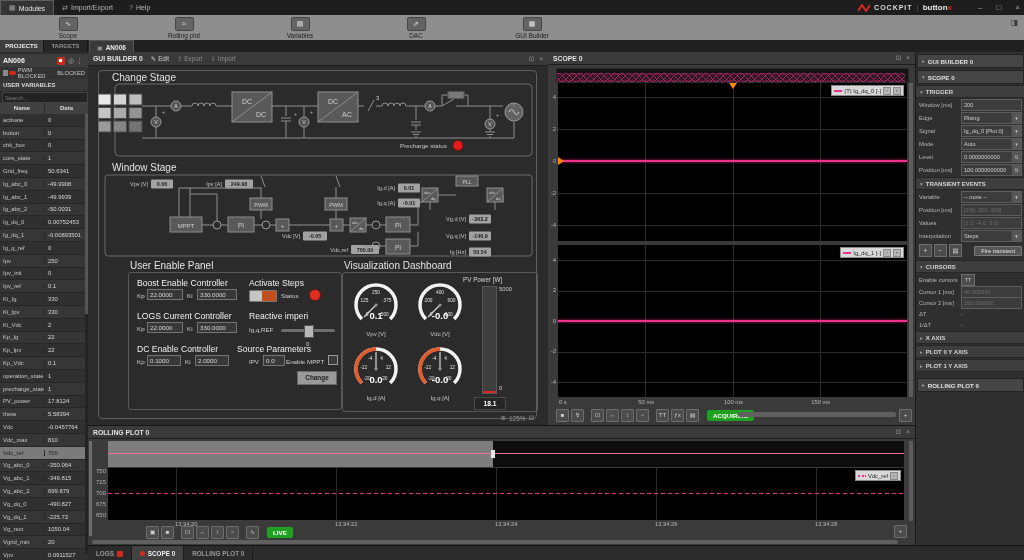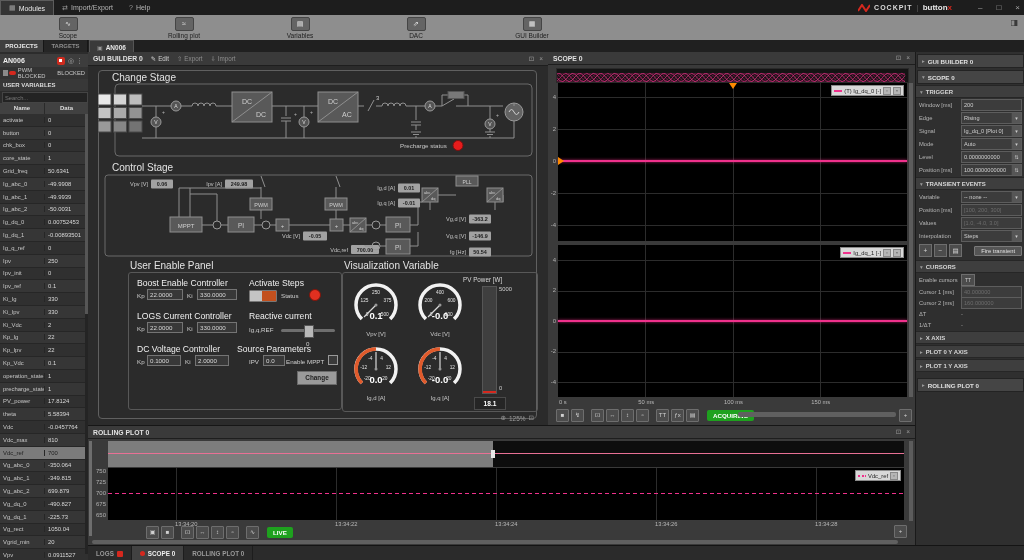--- a/index.html
+++ b/index.html
@@ -448,21 +448,21 @@
       <circle cx="392" cy="42" r="5" class="meter"></circle>
         <text x="392" y="44.2" text-anchor="middle" font-size="5" fill="#ddd">V</text>
         <text x="398" y="35" font-size="5" fill="#bbb">+</text>
       <circle cx="416" cy="30" r="9" fill="#636363" stroke="#9a9a9a"></circle>
         <path d="M411 30 q2.5 -5 5 0 q2.5 5 5 0" stroke="#d0d0d0" fill="none" stroke-width="1"></path>
       <path class="wire" d="M416 39 V56 M416 24 V21"></path>
       <text x="302" y="66" font-size="6.2" fill="#c8c8c8">Precharge status</text>
       <circle cx="360" cy="63.5" r="5" fill="#e51c1c" stroke="#7a1010"></circle>
     </svg>
 
-    <div class="sec-heading" style="left:24px;top:110px;">Control Stage</div>
+    <div class="sec-heading" style="left:24px;top:110px;">Window Stage</div>
     <svg class="abs" style="left:16px;top:122px;" width="430" height="84" viewBox="0 0 430 84">
       <rect x="1" y="1" width="427" height="81" rx="3" class="diag-border"></rect>
       <text x="44" y="12" text-anchor="end" class="badge-l">Vpv [V]</text>
       <rect x="47" y="5.5" width="22" height="9" rx="1" class="badge-b"></rect>
         <text x="58" y="12" text-anchor="middle" class="badge-v">0.06</text>
       <text x="118" y="12" text-anchor="end" class="badge-l">Ipv [A]</text>
       <rect x="121" y="5.5" width="28" height="9" rx="1" class="badge-b"></rect>
         <text x="135" y="12" text-anchor="middle" class="badge-v">249.98</text>
       <path class="wire" d="M157 2 L161 13 M157 13 V24 M232 2 L236 13 M232 13 V24 M75 14 V43 M86 14 V43 M75 14 H157 M86 20 H113 M113 20 V47"></path>
       <rect x="146" y="24" width="22" height="12" class="blk"></rect>
@@ -540,47 +540,47 @@
       <div class="ui-title" style="left:8px;top:5px;">Boost Enable Controller</div>
       <div class="ui-lbl" style="left:8px;top:19px;">Kp</div>
       <input class="ui-input" style="left: 18px; top: 16px; width: 30px; height: 9px;" value="22.0000">
       <div class="ui-lbl" style="left:58px;top:19px;">Ki</div>
       <input class="ui-input" style="left: 68px; top: 16px; width: 34px; height: 9px;" value="330.0000">
       <div class="ui-title" style="left:8px;top:38px;">LOGS Current Controller</div>
       <div class="ui-lbl" style="left:8px;top:52px;">Kp</div>
       <input class="ui-input" style="left: 18px; top: 49px; width: 30px; height: 9px;" value="22.0000">
       <div class="ui-lbl" style="left:58px;top:52px;">Ki</div>
       <input class="ui-input" style="left: 68px; top: 49px; width: 34px; height: 9px;" value="330.0000">
-      <div class="ui-title" style="left:8px;top:71px;">DC Voltage Controller</div>
+      <div class="ui-title" style="left:8px;top:71px;">DC Enable Controller</div>
       <div class="ui-lbl" style="left:8px;top:85px;">Kp</div>
       <input class="ui-input" style="left: 18px; top: 82px; width: 28px; height: 9px;" value="0.1000">
       <div class="ui-lbl" style="left:56px;top:85px;">Ki</div>
       <input class="ui-input" style="left: 66px; top: 82px; width: 28px; height: 9px;" value="2.0000">
 
       <div class="ui-title" style="left:120px;top:5px;">Activate Steps</div>
       <div class="toggle" style="left:120px;top:17px;">
           <div class="knob"></div>
         </div>
       <div class="ui-lbl" style="left:152px;top:19px;">Status</div>
       <div class="red-dot" style="left:180px;top:16px;"></div>
-      <div class="ui-title" style="left:120px;top:38px;">Reactive current</div>
+      <div class="ui-title" style="left:120px;top:38px;">Reactive imperi</div>
       <div class="ui-lbl" style="left:120px;top:53px;">Ig,q,REF</div>
       <div class="slider" style="left:152px;top:56px;">
           <div class="knob"></div>
         </div>
       <div class="ui-lbl" style="left:177px;top:67px;">0</div>
       <div class="ui-title" style="left:108px;top:71px;">Source Parameters</div>
       <div class="ui-lbl" style="left:120px;top:85px;">IPV</div>
       <input class="ui-input" style="left: 134px; top: 82px; width: 16px; height: 9px;" value="0.0">
       <div class="ui-lbl" style="left:157px;top:85px;">Enable MPPT</div>
       <div class="checkbox" style="left:199px;top:82px;"></div>
       <div class="btn-gray" style="left:168px;top:98px;width:38px;height:12px;line-height:12px;">Change</div>
     </div>
 
-    <div class="sec-heading" style="left:256px;top:208px;">Visualization Variable</div>
+    <div class="sec-heading" style="left:256px;top:208px;">Visualization Dashboard</div>
     <div class="inner-box" style="left:254px;top:220px;width:194px;height:138px;">
       <div id="gauges">
           <div style="position: absolute; left: 0px; top: 4px; width: 66px; height: 64px;"><svg width="66" height="64" viewBox="0 0 66 64">
               <path d="M18.9 42.1 A20 20 0 1 1 47.1 42.1" stroke="#f2f2f2" stroke-width="3.5" fill="none"></path>
               <text x="24.2" y="38.6" text-anchor="middle" font-size="4.8" fill="#e2e2e2">0</text>
               <text x="21.5" y="25.0" text-anchor="middle" font-size="4.8" fill="#e2e2e2">125</text>
               <text x="33.0" y="17.3" text-anchor="middle" font-size="4.8" fill="#e2e2e2">250</text>
               <text x="44.5" y="25.0" text-anchor="middle" font-size="4.8" fill="#e2e2e2">375</text>
               <text x="41.8" y="38.6" text-anchor="middle" font-size="4.8" fill="#e2e2e2">500</text>
               <line x1="33" y1="28" x2="21.0" y2="40.0" stroke="#d8d8d8" stroke-width="1.2"></line>

